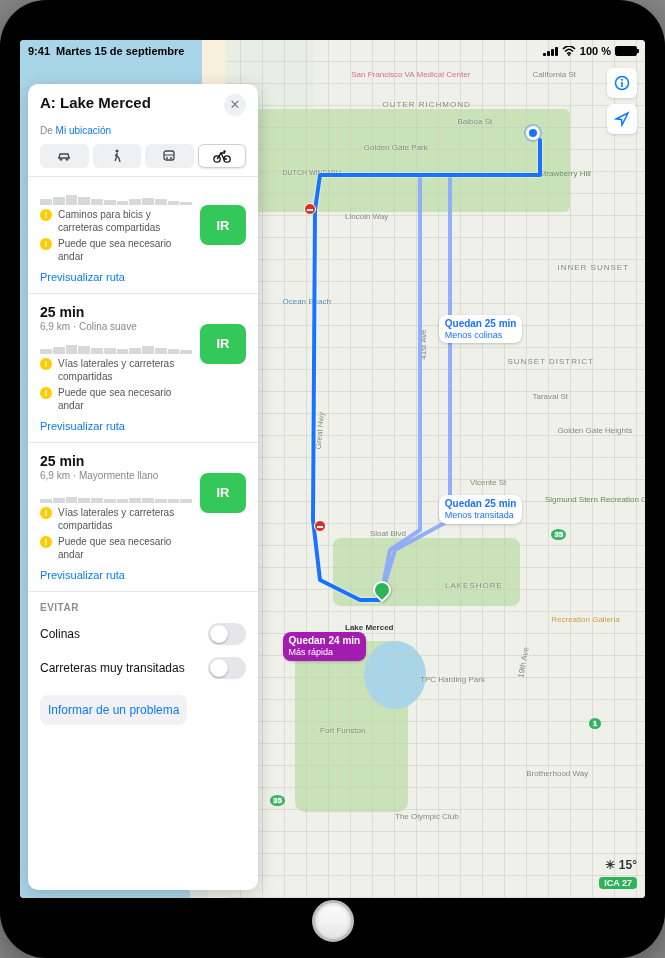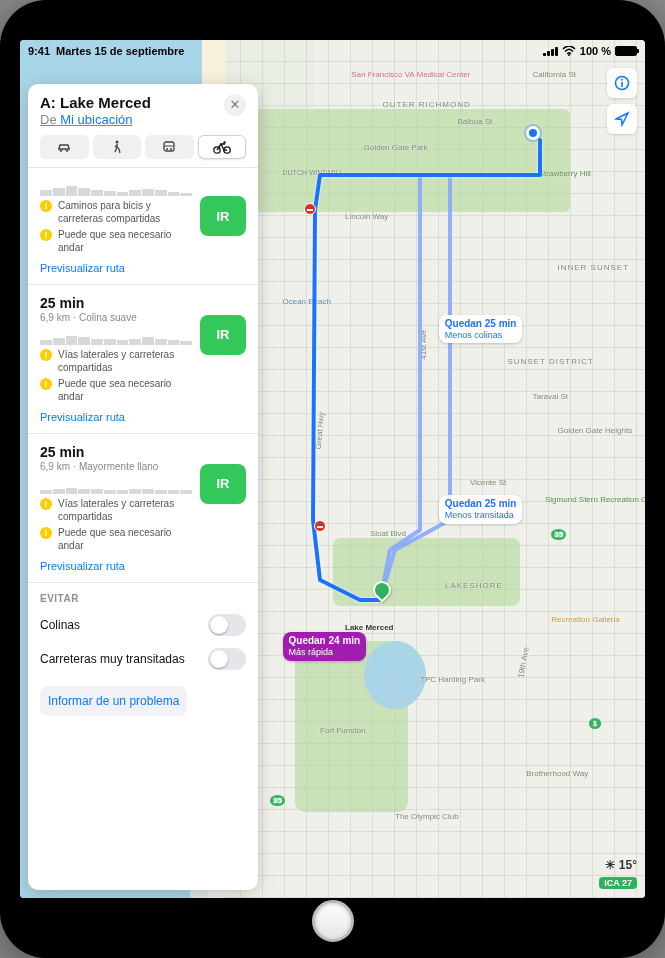--- a/index.html
+++ b/index.html
@@ -54,21 +54,21 @@
   
   .wx { position:absolute; bottom:8px; right:8px; text-align:right; z-index:5;}
   .wx .t { font-size:12px; font-weight:600; color:#333; text-shadow:0 0 2px #fff;}
   .wx .aqi { display:inline-block; background:#2eb35a; color:#fff; font-size:9px; font-weight:700; padding:1px 5px; border-radius:4px;}
 
   
   .card { position:absolute; top:44px; left:8px; width:230px; bottom:8px; background:#fff; border-radius:10px; box-shadow:0 4px 18px rgba(0,0,0,.18); display:flex; flex-direction:column; z-index:10; }
   .card-head { padding:10px 12px 8px 12px; }
   .card-title-row { display:flex; justify-content:space-between; align-items:flex-start; }
   .card-title { font-size:15px; font-weight:700; color:#111; }
-  .card-sub { font-size:13px; color:#888; margin-top:1px;text-decoration:underline;}
+  .card-sub { font-size:10px; color:#888; margin-top:14px;}
   .card-sub .loc { color:#0a7aff; }
   .close { width:22px; height:22px; border-radius:50%; background:#eef0f1; border:none; color:#7b7e80; font-size:13px; line-height:22px; text-align:center;}
 
   .modes { display:flex; gap:4px; margin-top:8px; }
   .modes button { flex:1; height:24px; border:none; border-radius:6px; background:#eef0f1; color:#444; display:flex; align-items:center; justify-content:center;}
   .modes button.sel { background:#fff; box-shadow: inset 0 0 0 1px #d0d0d0, 0 1px 2px rgba(0,0,0,.1);}
 
   .routes { overflow-y:auto; flex:1; }
   .route-item { padding:10px 12px; border-top:1px solid #e6e6e6; display:grid; grid-template-columns: 1fr 46px; column-gap:8px; row-gap:4px; align-items:start;}
   .rt-time { font-size:14px; font-weight:700; color:#111; }

